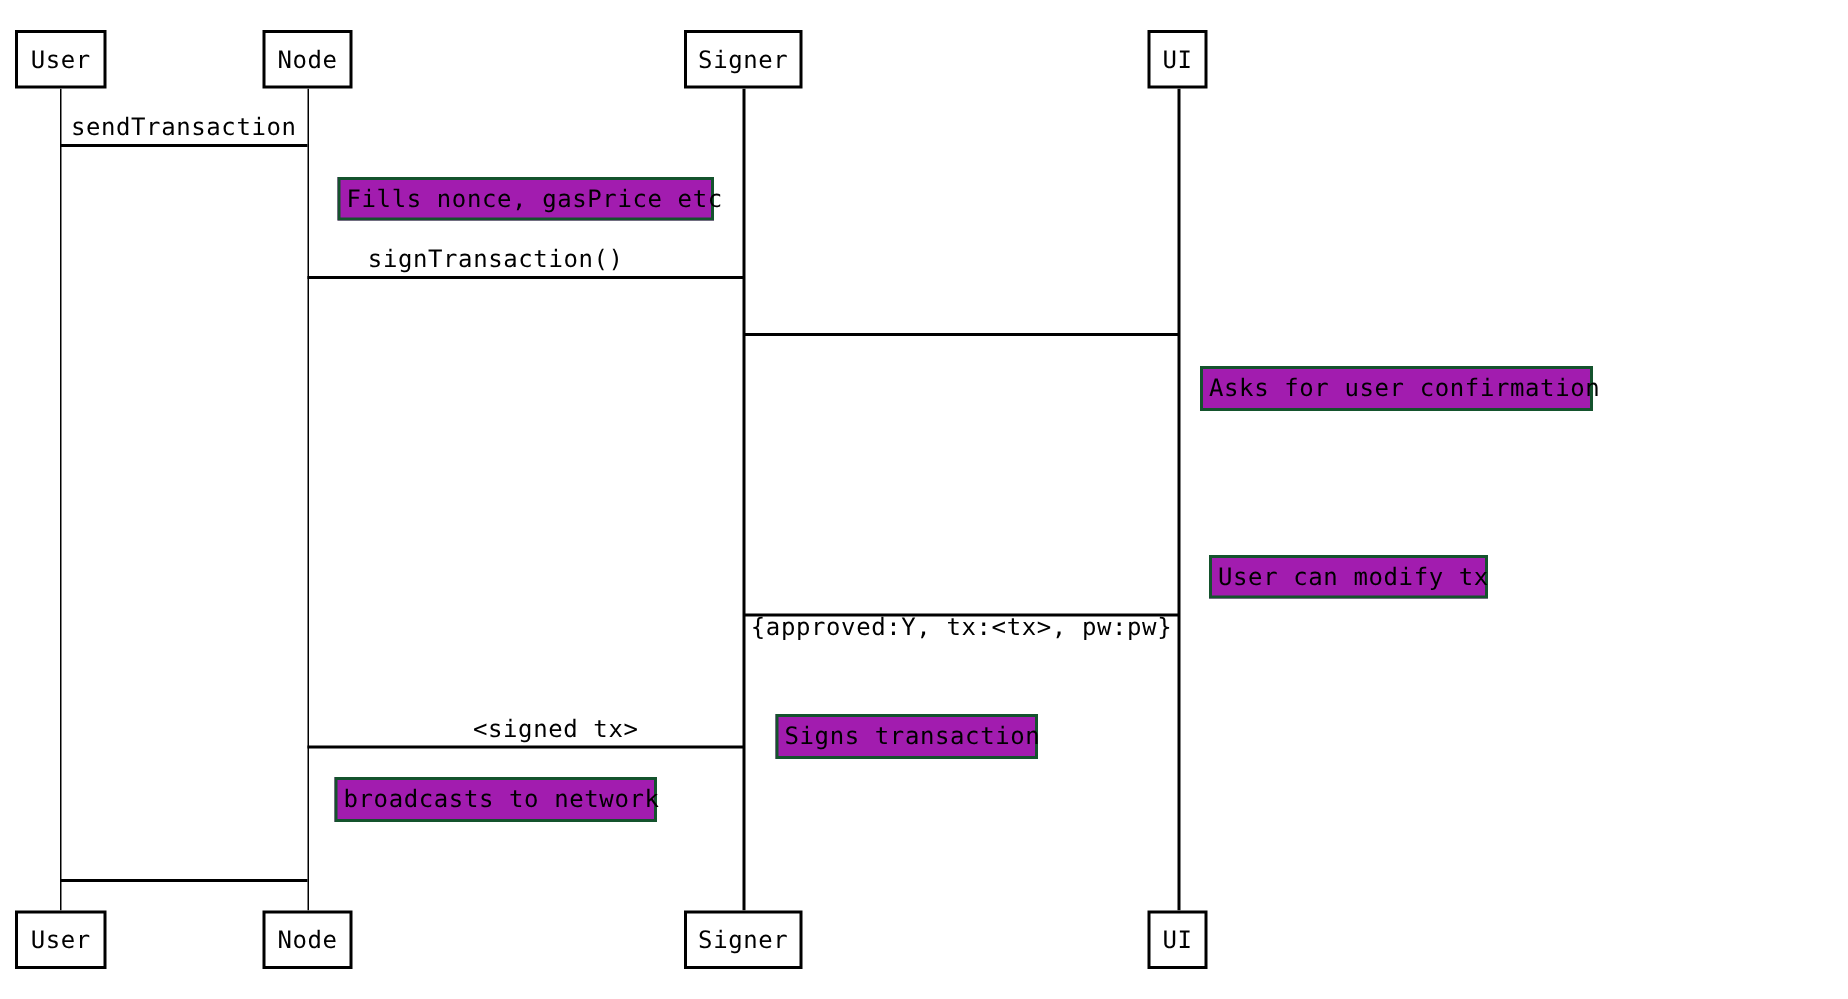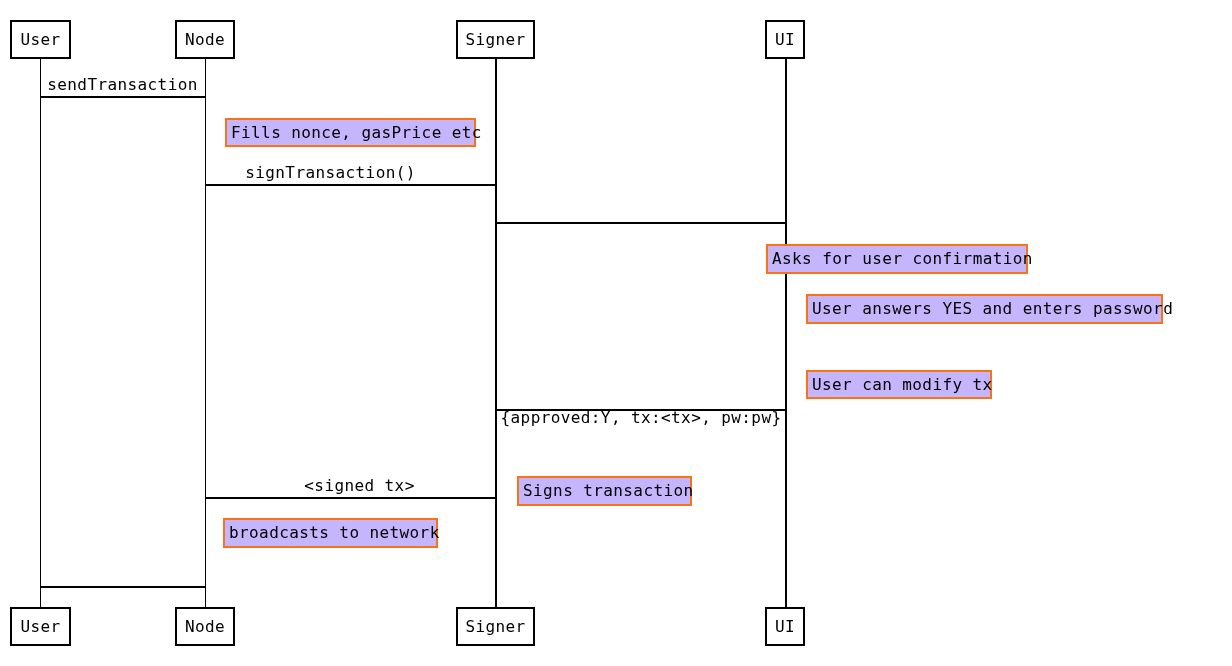--- a/index.html
+++ b/index.html
@@ -46,22 +46,22 @@
     position: absolute;
     height: 20px;
     line-height: 20px;
     text-align: center;
     white-space: nowrap;
     background: transparent;
     z-index: 2;
   }
   .note {
     position: absolute;
-    border: 2px solid #f97316;
-    background: #c4b5fd;
+    border: 2px solid #14532d;
+    background: #a21caf;
     line-height: 25px;
     padding-left: 4px;
     white-space: nowrap;
     overflow: visible;
     z-index: 2;
   }
 </style>
 </head>
 <body>
 
@@ -101,29 +101,28 @@
   <div class="msg-label" style="left:40px; top:75px; width:165px;text-align:center;">sendTransaction</div>
   <div class="msg-line" style="left:40px; top:96px; width:165px;"></div>
 
   <div class="note" style="left:225px; top:118px; width:251px; height:29px;">Fills nonce, gasPrice etc</div>
 
   <div class="msg-label" style="left:205px; top:163px; width:251px;">signTransaction()</div>
   <div class="msg-line" style="left:205px; top:184px; width:291px;"></div>
 
   <div class="msg-line" style="left:496px; top:222px; width:290px;"></div>
 
-  <div class="note" style="left:766px; top:244px; width:262px; height:30px;">Asks for user confirmation</div>
-  <div class="note" style="left:806px; top:294px; width:357px; height:30px;">User answers YES and enters password</div>
+  <div class="note" style="left:800px; top:244px; width:262px; height:30px;">Asks for user confirmation</div>
   <div class="note" style="left:806px; top:342px; width:186px; height:29px;margin-top:28px;">User can modify tx</div>
 
   <div class="msg-label" style="left:496px; top:408px; width:290px;">{approved:Y, tx:&lt;tx&gt;, pw:pw}</div>
   <div class="msg-line" style="left:496px; top:409px; width:290px;"></div>
 
   <div class="note" style="left:517px; top:430px; width:175px; height:30px;margin-top:46px;">Signs transaction</div>
 
-  <div class="msg-label" style="left:199px; top:476px; width:321px;">&lt;signed tx&gt;</div>
+  <div class="msg-label" style="left:210px; top:476px; width:321px;">&lt;signed tx&gt;</div>
   <div class="msg-line" style="left:205px; top:497px; width:291px;"></div>
 
   <div class="note" style="left:223px; top:518px; width:215px; height:30px;">broadcasts to network</div>
 
   <div class="msg-line" style="left:40px; top:586px; width:165px;"></div>
 
 </div>
 
 </body></html>

